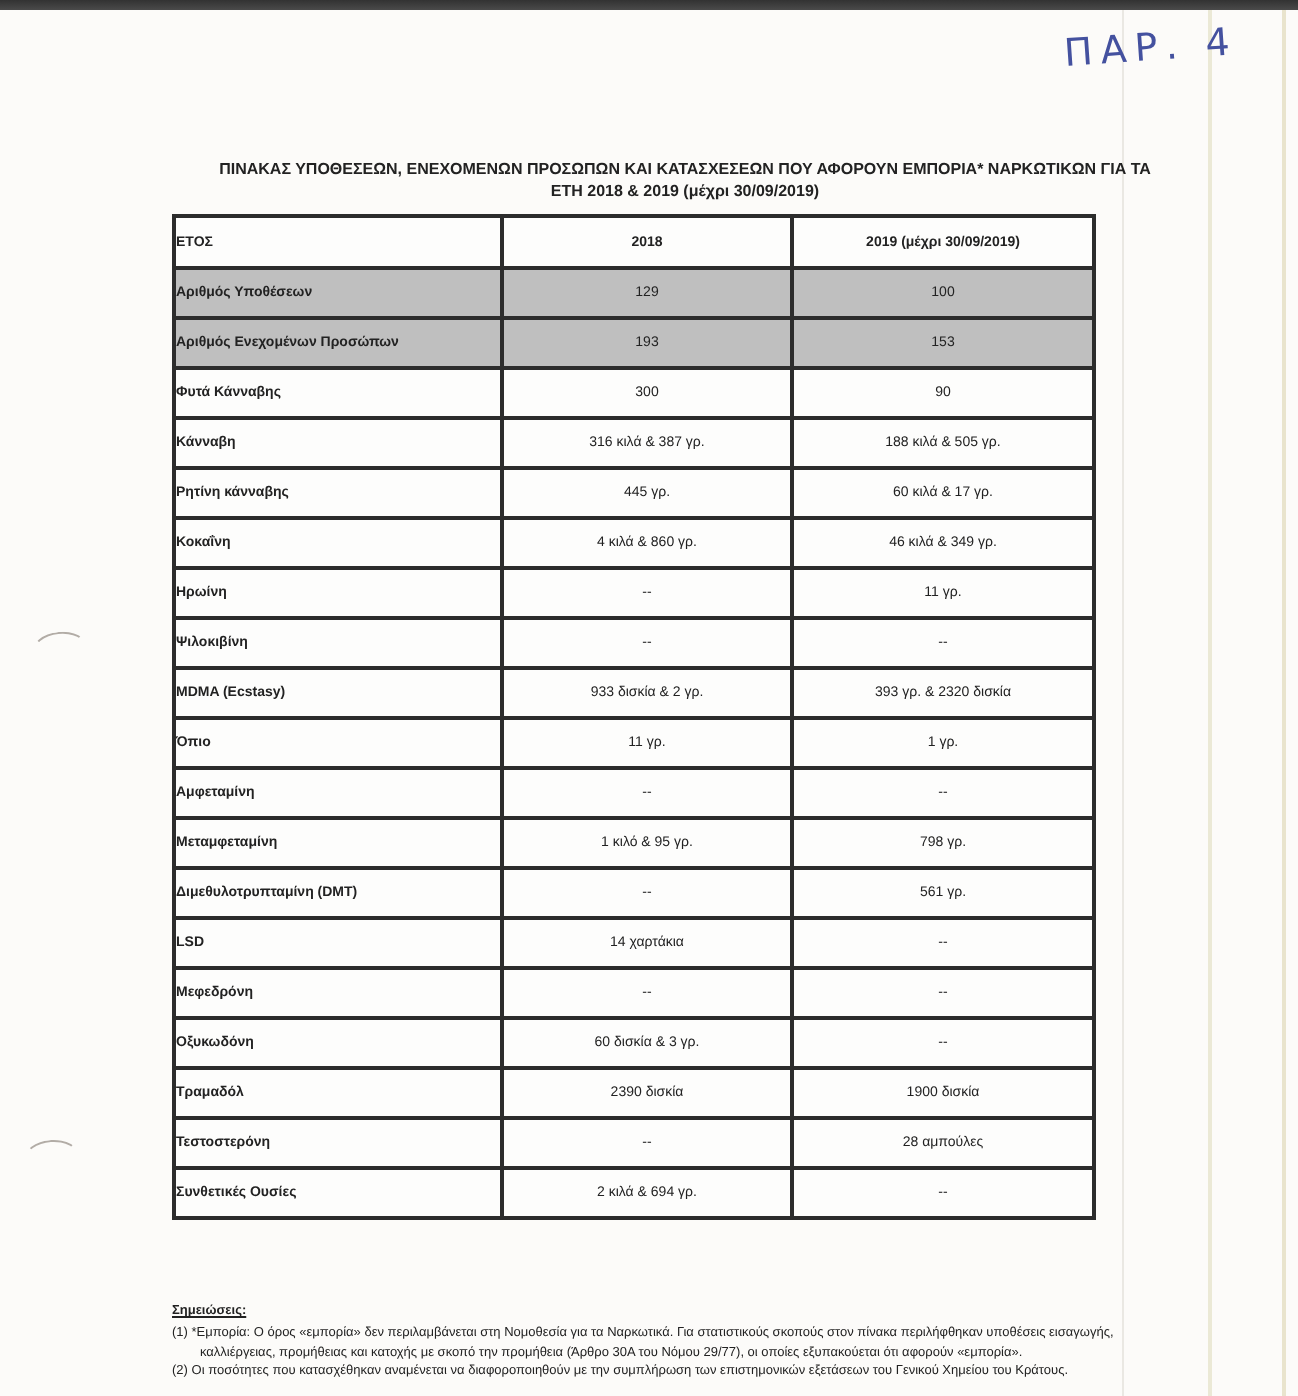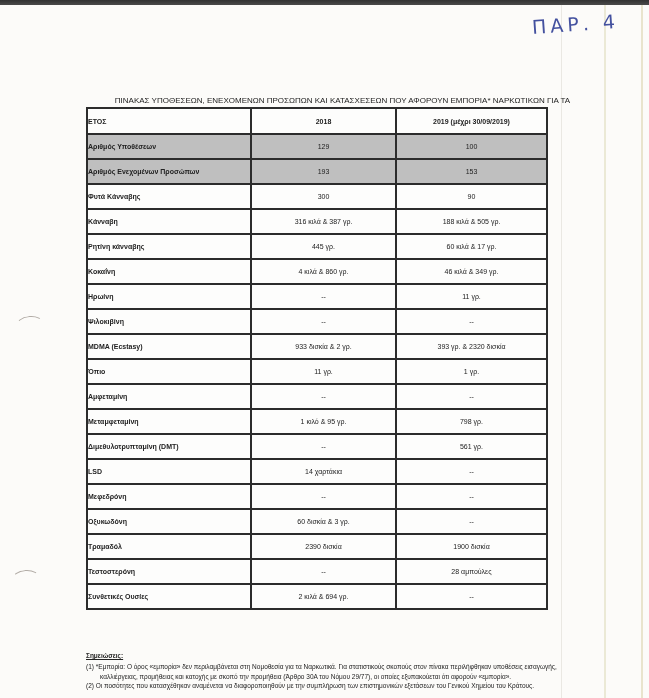--- a/index.html
+++ b/index.html
@@ -30,22 +30,22 @@
   .handwriting {
     position:absolute; top:13px; left:532px;
     font-family:"DejaVu Sans", sans-serif;
     font-size:19px; letter-spacing:4px;
     color:#44519f;
     transform:rotate(-4deg);
     white-space:nowrap;
   }
   .doc-title {
     position:absolute; top:79px; left:100px; width:485px;
-    text-align:center; font-size:8px; font-weight:normal;
-    line-height:1.4; color:#222;margin-top:16px;
+    text-align:center; font-size:8px; font-weight:bold;
+    line-height:1.4; color:#222;
   }
   table.main {
     position:absolute; top:107px; left:86px; width:460px;
     border-collapse:collapse; table-layout:fixed;
     background:#fdfdfc;
   }
   table.main th, table.main td {
     border:2px solid #2c2c2c;
     font-size:7px; padding:0; overflow:hidden;
     color:#222;
@@ -72,20 +72,21 @@
 <div class="scan-vline vline-1"></div>
 <div class="scan-vline vline-2"></div>
 <div class="scan-vline vline-3"></div>
 <div class="arc-mark arc-1"></div>
 <div class="arc-mark arc-2"></div>
 
 <div class="handwriting">ΠΑΡ. 4</div>
 
 <div class="doc-title">
   <div>ΠΙΝΑΚΑΣ ΥΠΟΘΕΣΕΩΝ, ΕΝΕΧΟΜΕΝΩΝ ΠΡΟΣΩΠΩΝ ΚΑΙ ΚΑΤΑΣΧΕΣΕΩΝ ΠΟΥ ΑΦΟΡΟΥΝ ΕΜΠΟΡΙΑ* ΝΑΡΚΩΤΙΚΩΝ ΓΙΑ ΤΑ</div>
+  <div>ΕΤΗ 2018 &amp; 2019 (μέχρι 30/09/2019)</div>
 </div>
 
 <table class="main">
   <colgroup>
     <col style="width:164px">
       <col style="width:145px">
       <col style="width:151px">
   </colgroup>
   <thead>
     <tr class="hdr">

